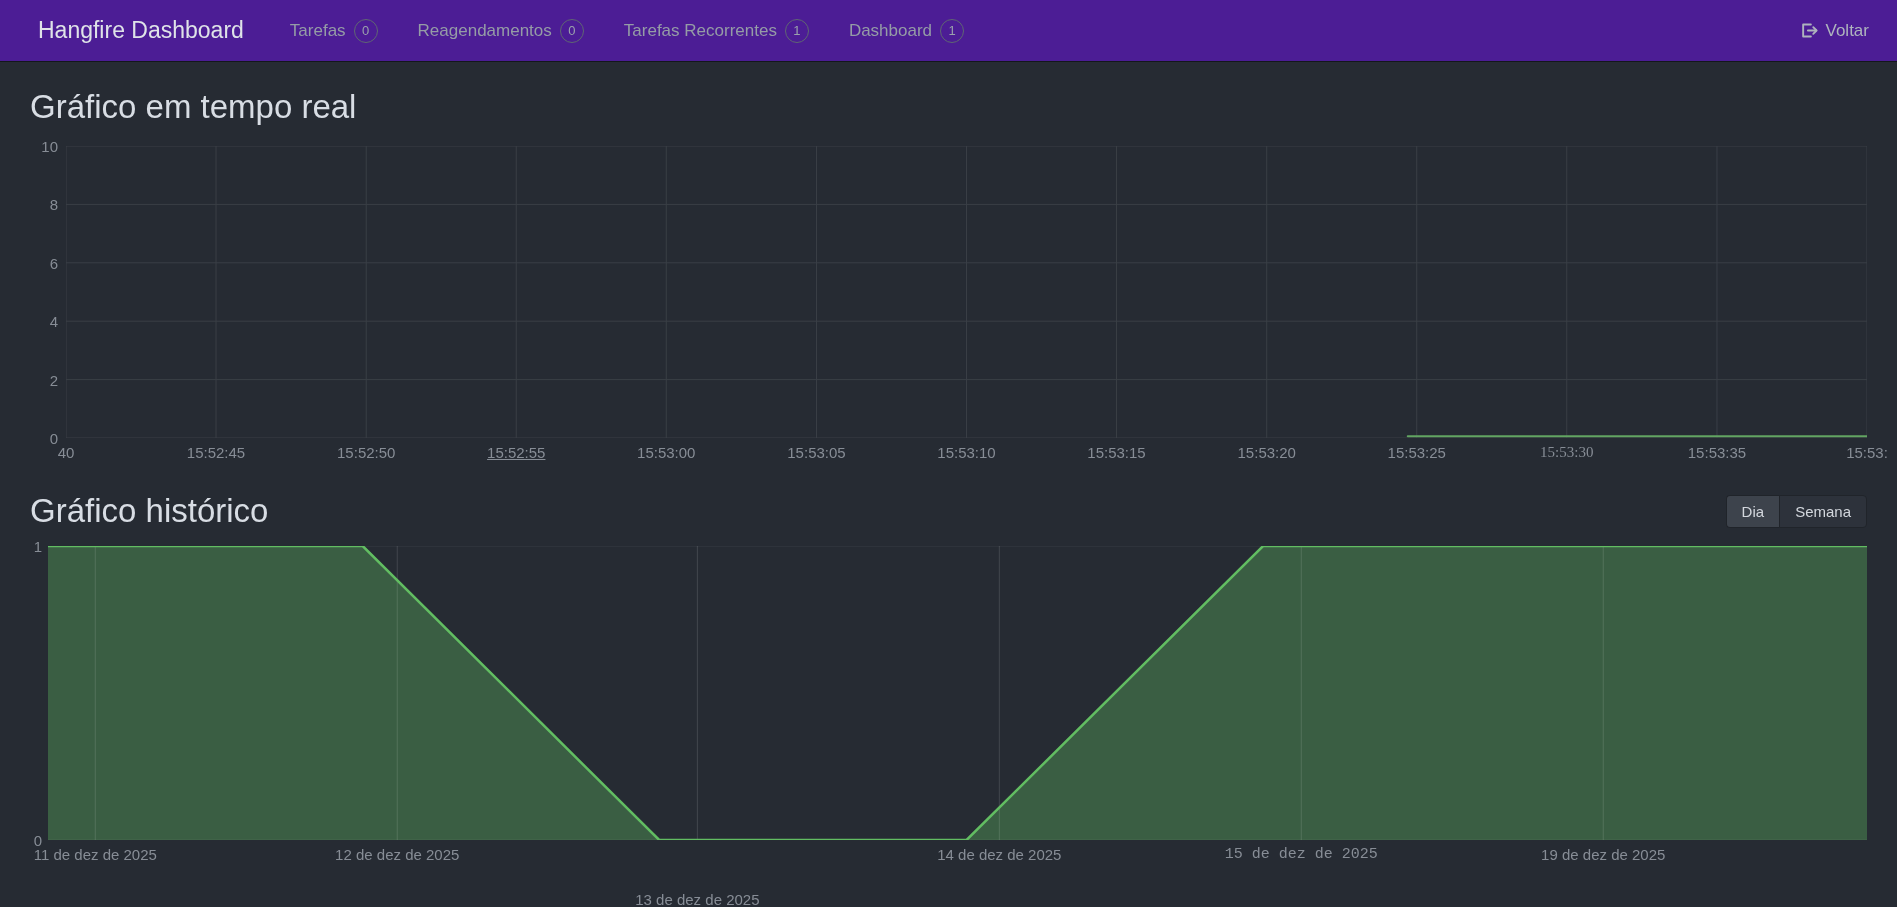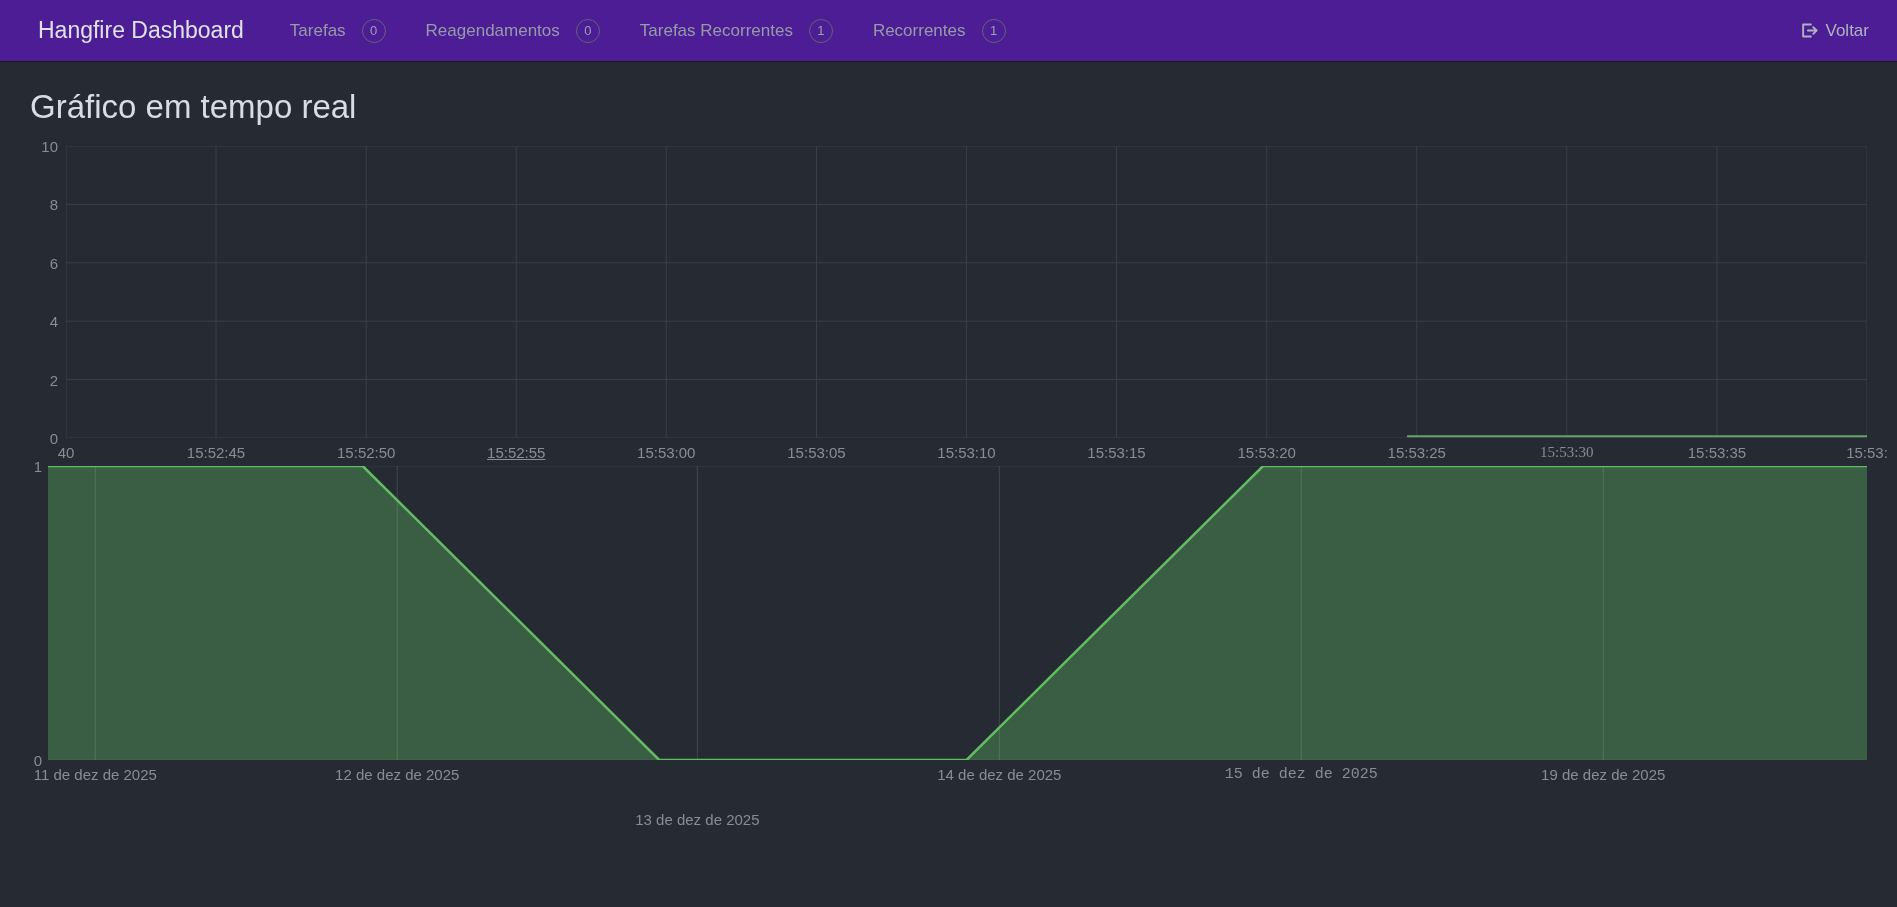--- a/index.html
+++ b/index.html
@@ -24,21 +24,21 @@
     font-size: 23px;
     color: #dfe3e8;
     text-decoration: none;
     margin-right: 26px;
     white-space: nowrap;
     cursor: pointer;
   }
   .nav { display: flex; list-style: none; height: 100%; }
   .nav li { height: 100%; }
   .nav a {
-    display: flex; align-items: center; gap: 16px;
+    display: flex; align-items: center; gap: 8px;
     height: 100%; padding: 0 20px;
     color: #959ca6; font-size: 17px;
     text-decoration: none; cursor: pointer; white-space: nowrap;
   }
   .badge {
     min-width: 24px; height: 24px; padding: 0 6px;
     border: 1px solid #5f6672; border-radius: 12px;
     display: inline-flex; align-items: center; justify-content: center;
     font-size: 13px; color: #9aa1ac; background: transparent;
   }
@@ -118,21 +118,21 @@
       </a>
     </li>
     <li>
       <a>
         <span>Tarefas Recorrentes</span>
         <span class="badge">1</span>
       </a>
     </li>
     <li>
       <a>
-        <span>Recorrentes</span>
+        <span>Dashboard</span>
         <span class="badge">1</span>
       </a>
     </li>
   </ul>
   <a class="nav-back">
     <span class="icon">
       <svg width="19" height="19" viewBox="0 0 16 16" fill="none" stroke="#aeb4bd" stroke-width="1.6" stroke-linecap="round" stroke-linejoin="round">
         <path d="M10 3H3.5v10H10"></path>
         <path d="M7.5 8h7"></path>
         <path d="M12 5.2 14.8 8 12 10.8"></path>
@@ -191,20 +191,27 @@
         <div class="tick-label x" style="left: 50%;">15:53:10</div>
         <div class="tick-label x" style="left: 58.33%;">15:53:15</div>
         <div class="tick-label x" style="left: 66.67%;">15:53:20</div>
         <div class="tick-label x" style="left: 75%;">15:53:25</div>
         <div class="tick-label x" style="left: 83.33%; font-family: Liberation Serif, serif;">15:53:30</div>
         <div class="tick-label x" style="left: 91.67%;">15:53:35</div>
         <div class="tick-label x" style="left: 100%;">15:53:</div>
       </div>
   </div>
 
+  <div class="history-header">
+    <h2 class="section-title">Gráfico histórico</h2>
+    <div class="btn-group">
+      <button class="btn">Dia</button>
+      <button class="btn active">Semana</button>
+    </div>
+  </div>
 
   <div class="chart chart-history">
     <div class="plot-row">
       <div class="y-labels">
           <div class="tick-label y" style="top: 100%;">0</div>
           <div class="tick-label y" style="top: 0%;">1</div>
         </div>
       <div class="plot">
         <svg preserveAspectRatio="none" viewBox="0 0 1000 300">
             <line x1="0" y1="300" x2="1000" y2="300" stroke="rgba(255,255,255,0.08)" stroke-width="1" vector-effect="non-scaling-stroke"></line>

